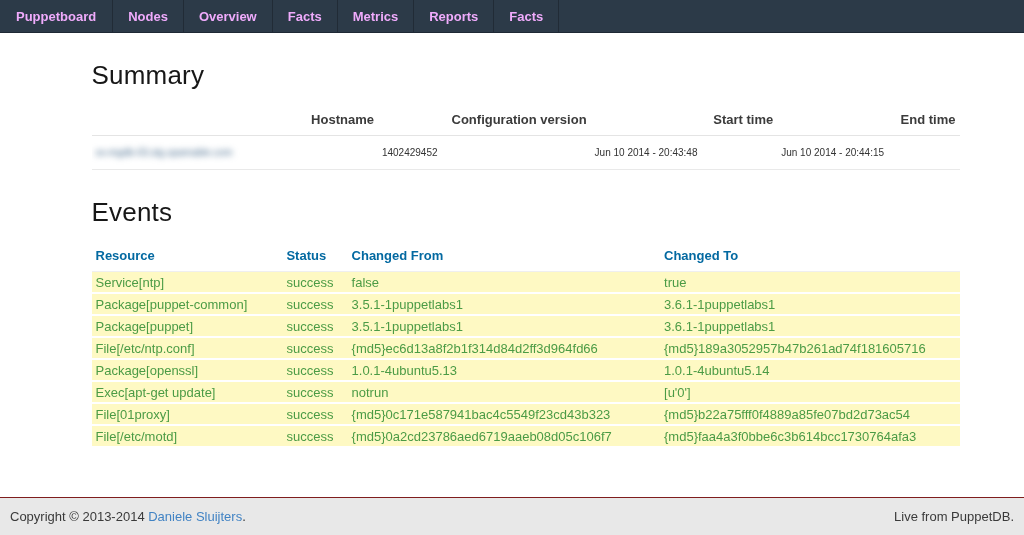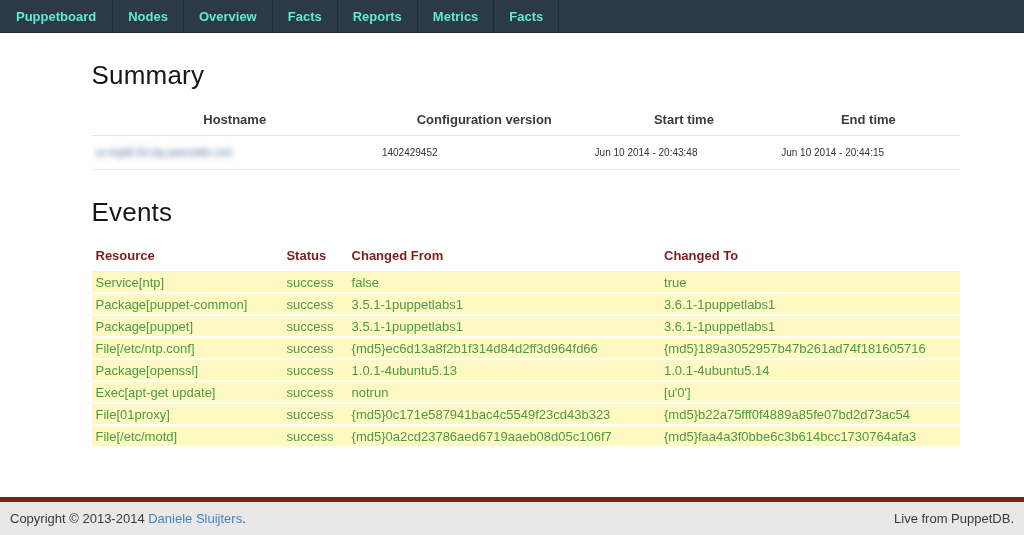--- a/index.html
+++ b/index.html
@@ -20,21 +20,21 @@
     background: #2c3a48;
     border-bottom: 1px solid #1e2935;
     display: flex;
     align-items: stretch;
     flex: 0 0 auto;
   }
   .nav-item {
     display: flex;
     align-items: center;
     padding: 0 15px;
-    color: #5eead4;
+    color: #f0abfc;
     font-size: 13px;
     font-weight: 600;
     text-decoration: none;
     border-right: 1px solid rgba(0,0,0,0.25);
     cursor: pointer;
   }
   .nav-brand { padding: 0 16px; }
 
   
   .content {
@@ -51,21 +51,21 @@
     font-weight: 500;
     color: #171717;
     margin: 27px 0 12px 0;
     letter-spacing: 0.2px;
   }
 
   table { width: 100%; border-collapse: collapse; table-layout: fixed; }
 
   
   .summary-table th {
-    text-align: center;
+    text-align: right;
     font-size: 13px;
     font-weight: 600;
     color: #3b3b3b;
     padding: 9px 4px 8px 4px;
     border-bottom: 1px solid #e4e4e4;
   }
   .summary-table td {
     text-align: left;
     font-size: 10px;
     color: #333333;
@@ -80,62 +80,62 @@
     filter: blur(3px);
     user-select: none;
   }
 
   
   .events-table { margin-bottom: 20px; }
   .events-table th {
     text-align: left;
     font-size: 13px;
     font-weight: 600;
-    color: #7f1d1d;
+    color: #0369a1;
     padding: 8px 4px 8px 4px;
     border-bottom: 1px solid #efefef;
   }
   .events-table td {
     font-size: 13px;
     color: #4b9b45;
     background: #fef9c3;
     padding: 3px 4px 2px 4px;
     border-bottom: 2px solid #ffffff;
     white-space: nowrap;
     overflow: hidden;
   }
 
   
   .footer {
     flex: 0 0 auto;
     height: 38px;
     background: #e8e8e8;
-    border-top: 5px solid #7f1d1d;
+    border-top: 1px solid #7f1d1d;
     display: flex;
     align-items: center;
     justify-content: space-between;
     padding: 0 10px;
     font-size: 13px;
     color: #3a3a3a;
   }
   .footer a {
     color: #4183c4;
     text-decoration: none;
   }
 </style>
 </head>
 <body>
 
 <nav class="navbar">
   <a class="nav-item nav-brand">Puppetboard</a>
   <a class="nav-item">Nodes</a>
   <a class="nav-item">Overview</a>
   <a class="nav-item">Facts</a>
+  <a class="nav-item">Metrics</a>
   <a class="nav-item">Reports</a>
-  <a class="nav-item">Metrics</a>
   <a class="nav-item">Facts</a>
 </nav>
 
 <main class="content">
   <div class="container">
 
     <h2 class="section-heading">Summary</h2>
     <table class="summary-table">
       <colgroup>
         <col style="width:33%">

